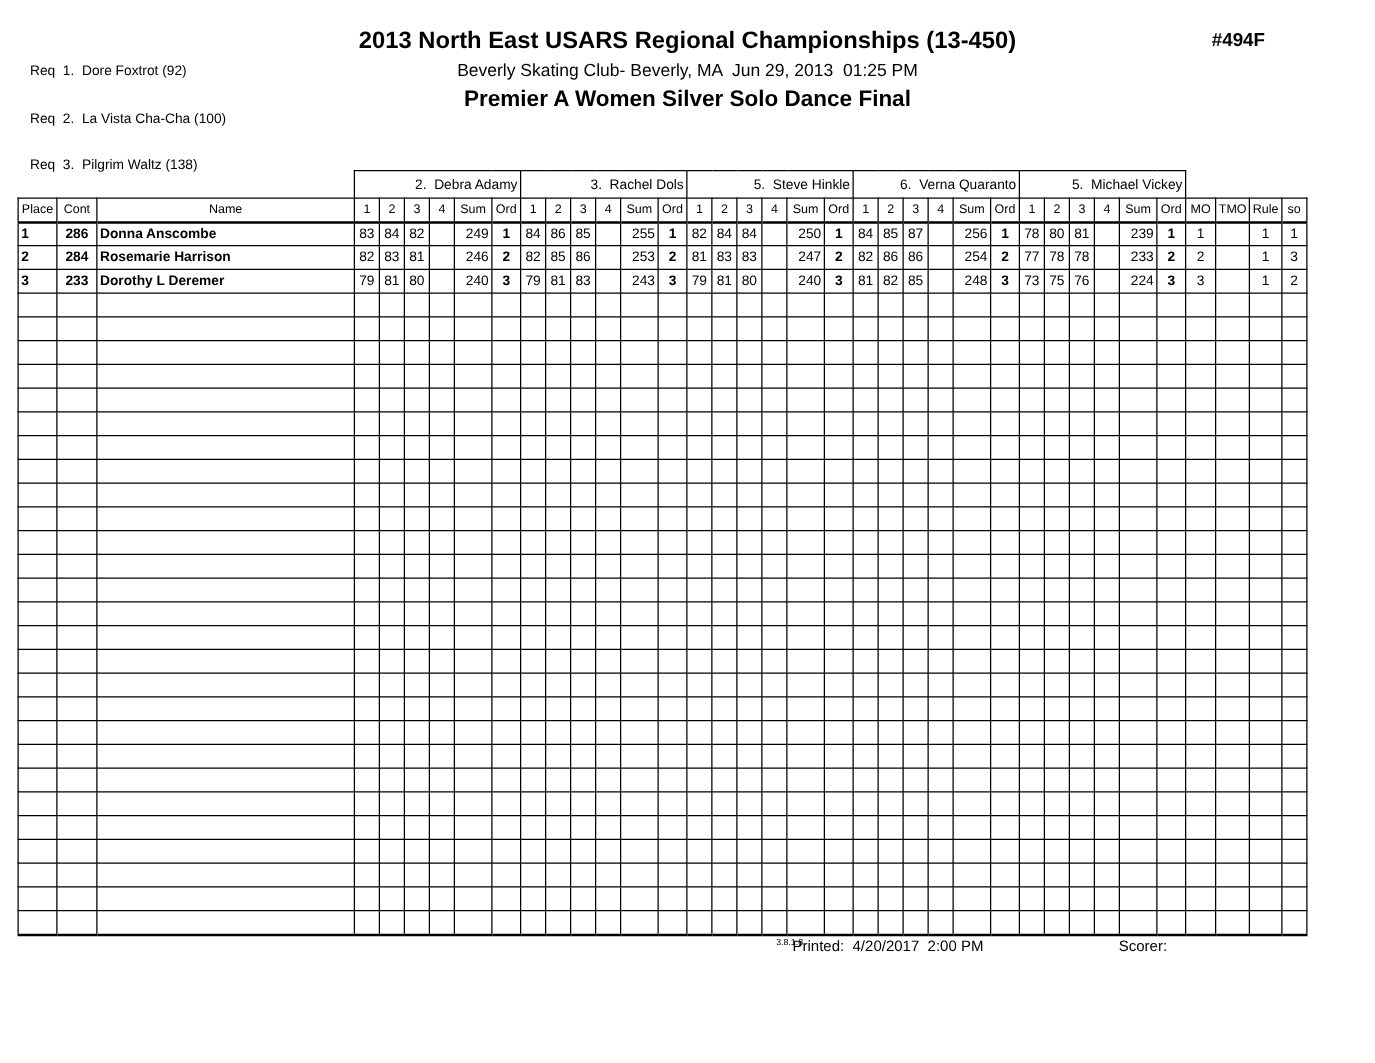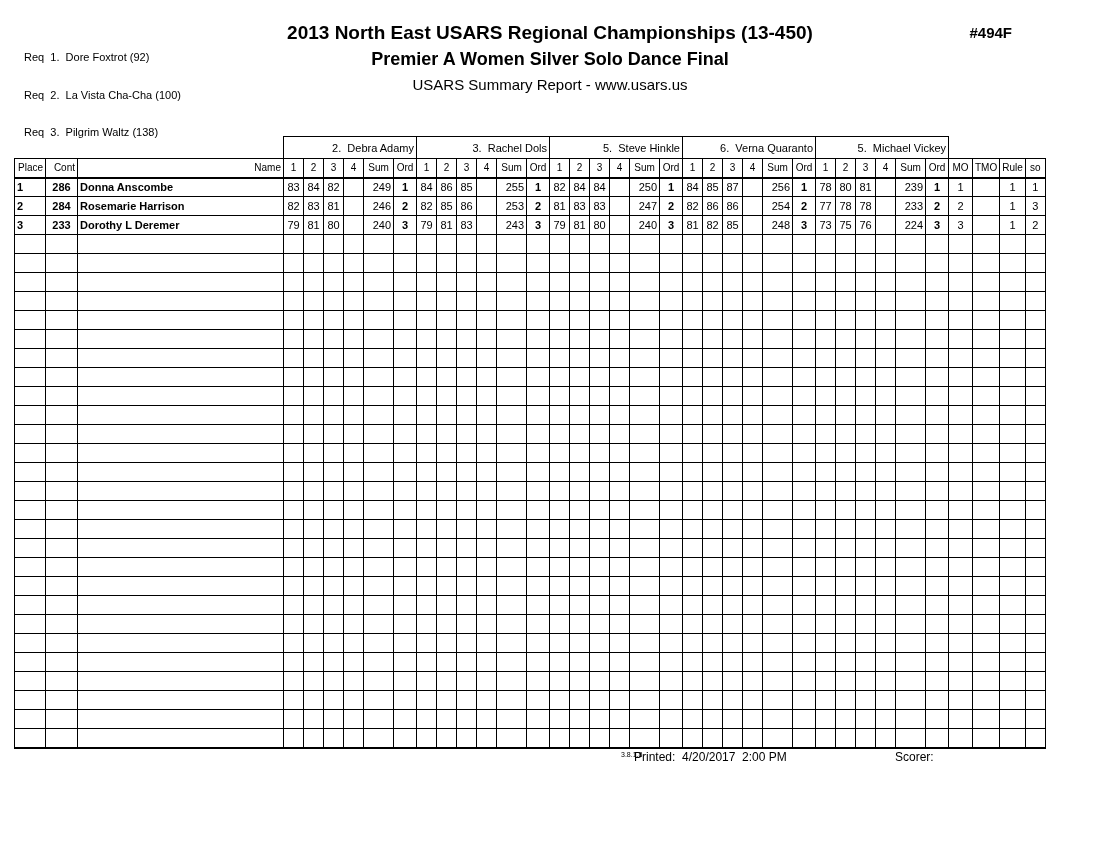--- a/index.html
+++ b/index.html
@@ -39,21 +39,21 @@
     overflow: hidden;
     white-space: nowrap;
     vertical-align: middle;
   }
   tr.judge-row { height: 22px; }
   tr.judge-row td.judgename {
     font-size: 11px; text-align: right; padding-left: 4px; white-space: pre;
   }
   tr.judge-row td.nob { border: none; }
   tr.header-row td { font-size: 10px; border-bottom: 2px solid #000; }
-  td.hl { text-align: right; padding-left: 3px; }
+  td.hl { text-align: center; padding-left: 3px; }
   td.c  { text-align: center; padding: 0; }
   td.sum{ text-align: right; padding-right: 3px; }
   td.place { text-align: left; padding-left: 6px; }
   td.cont  { text-align: center; padding-right: 4px; }
   td.name  { text-align: left; padding-left: 6px; }
   td.tb { border-left: 3px solid #000; border-right: 3px solid #000; }
   td.bold { font-weight: bold; }
   tr.last-row td { border-bottom: 2px solid #000; }
   .footer { position: absolute; left: 0; top: 750px; width: 1100px; }
   .footer .version {
@@ -70,22 +70,22 @@
 <body>
 
 <div class="req-list">
   <div>Req  1.  Dore Foxtrot (92)</div>
   <div>Req  2.  La Vista Cha-Cha (100)</div>
   <div>Req  3.  Pilgrim Waltz (138)</div>
 </div>
 
 <div class="header-block">
   <div class="title">2013 North East USARS Regional Championships (13-450)</div>
+  <div class="subtitle">Beverly Skating Club- Beverly, MA  Jun 29, 2013  01:25 PM</div>
   <div class="event">Premier A Women Silver Solo Dance Final</div>
-  <div class="report-line">USARS Summary Report - www.usars.us</div>
 </div>
 
 <div class="doc-number">#494F</div>
 
 <table class="results" id="results-table">
     <colgroup>
       <col style="width: 31px;">
       <col style="width: 32px;">
       <col style="width: 206px;">
       <col style="width: 20px;">

